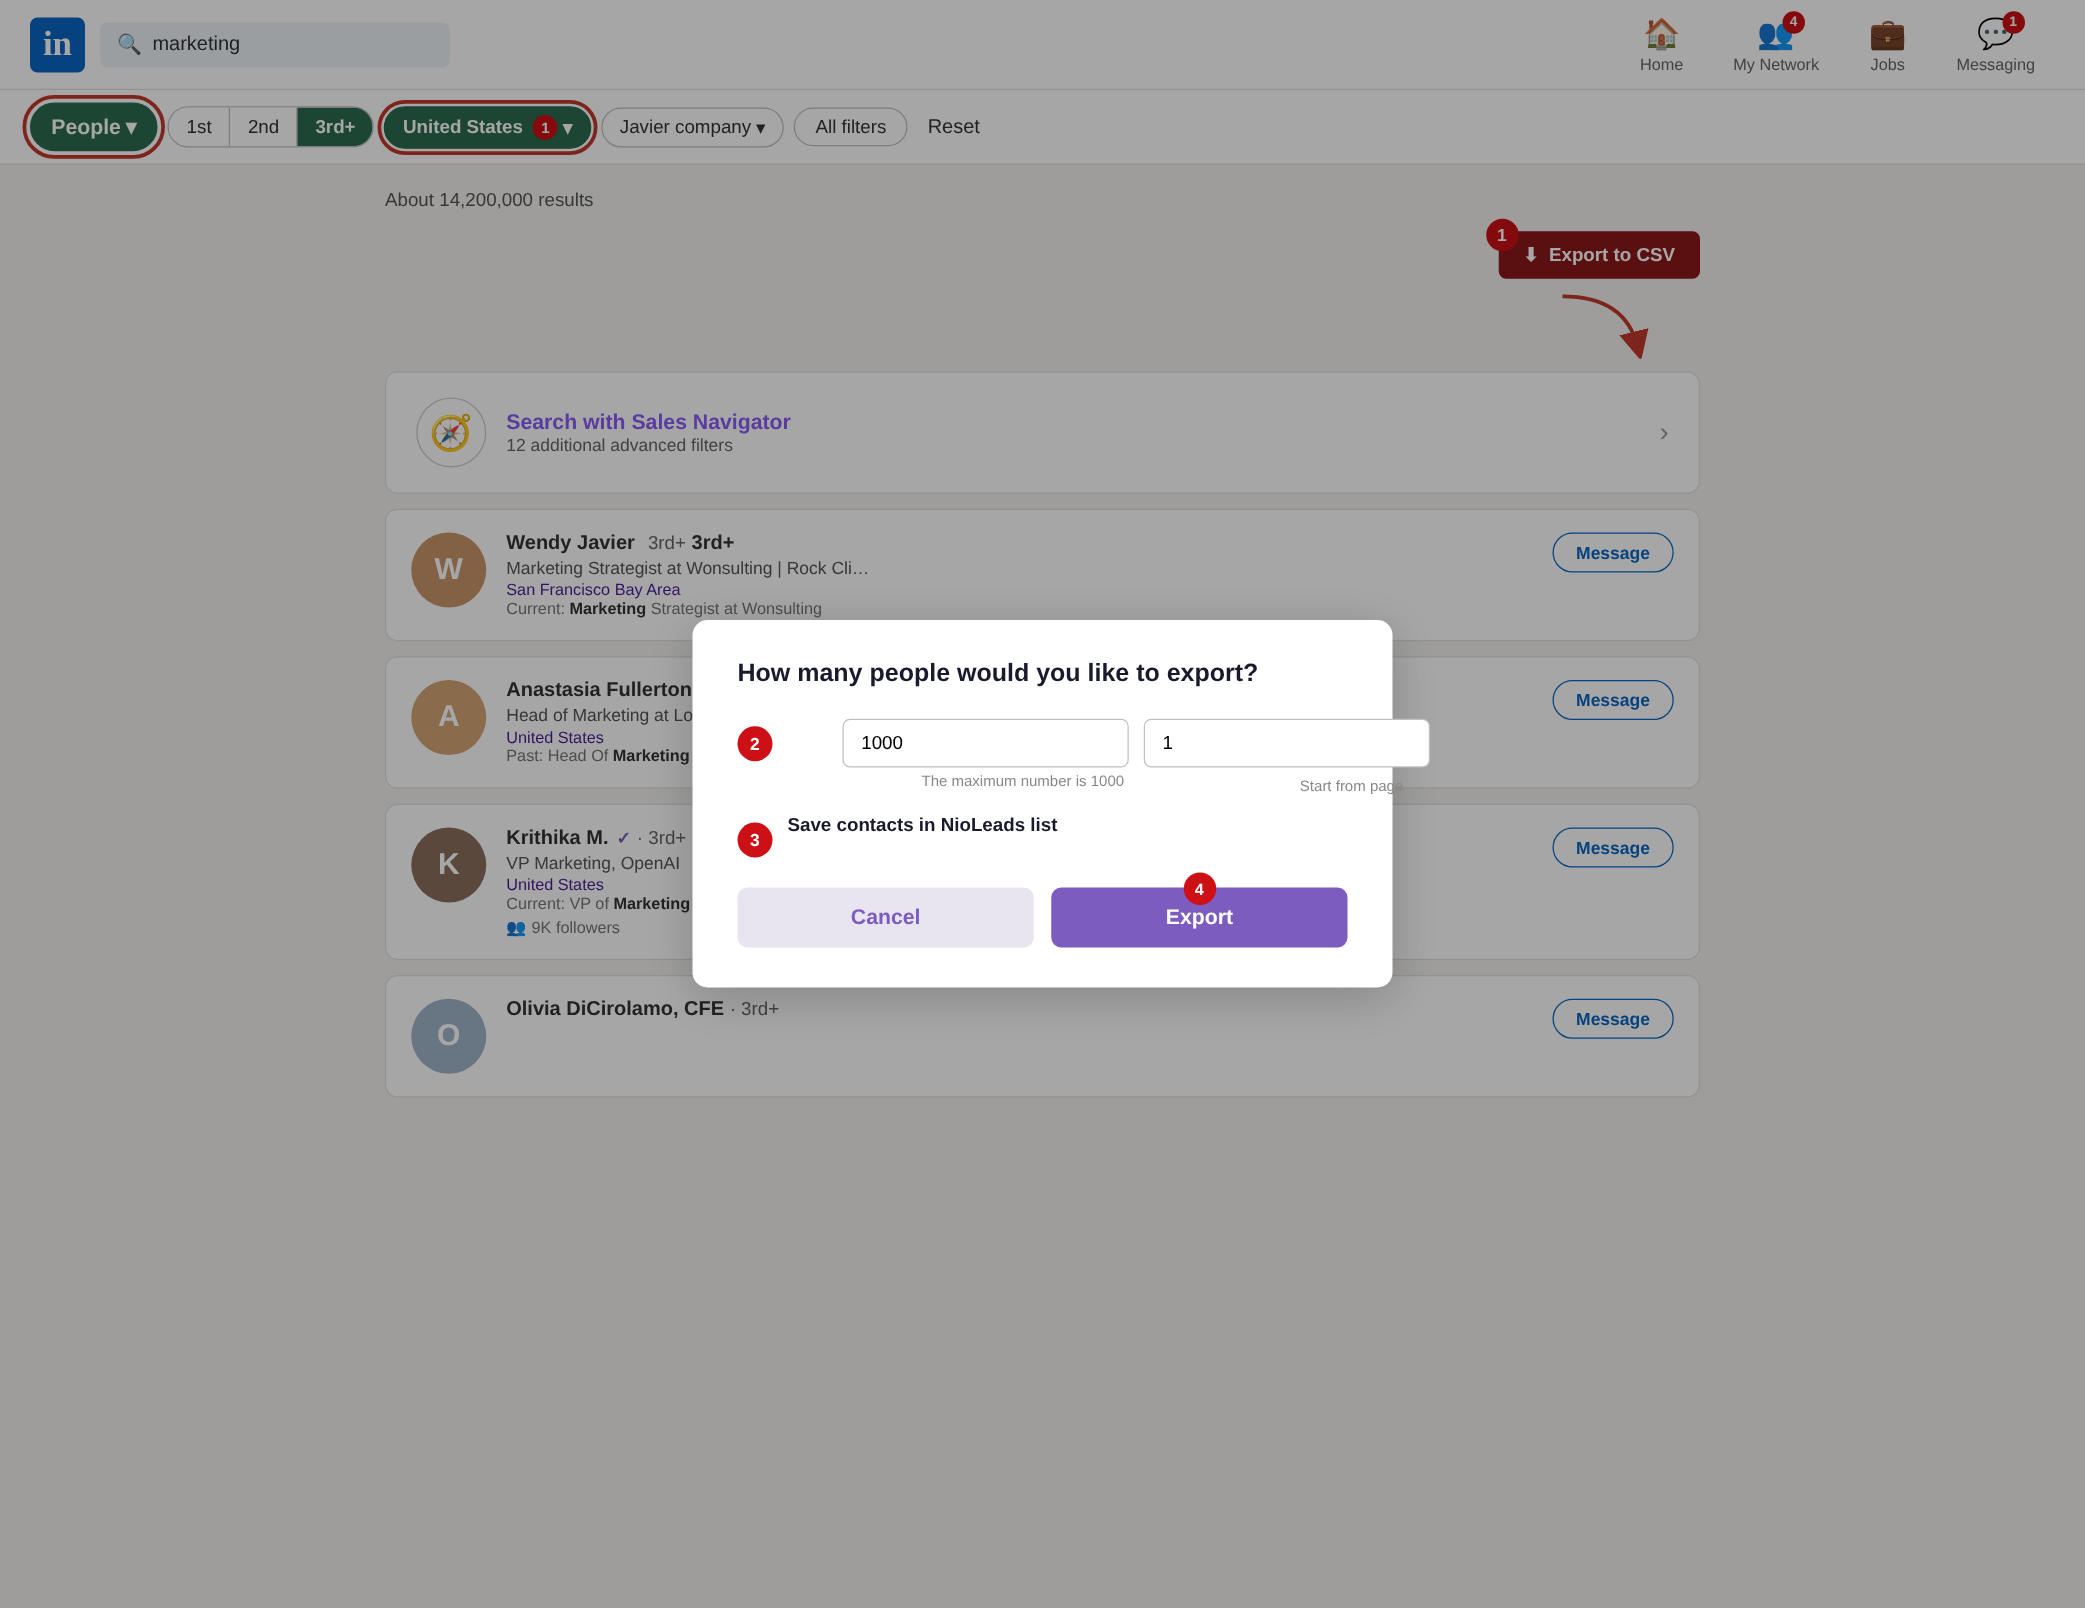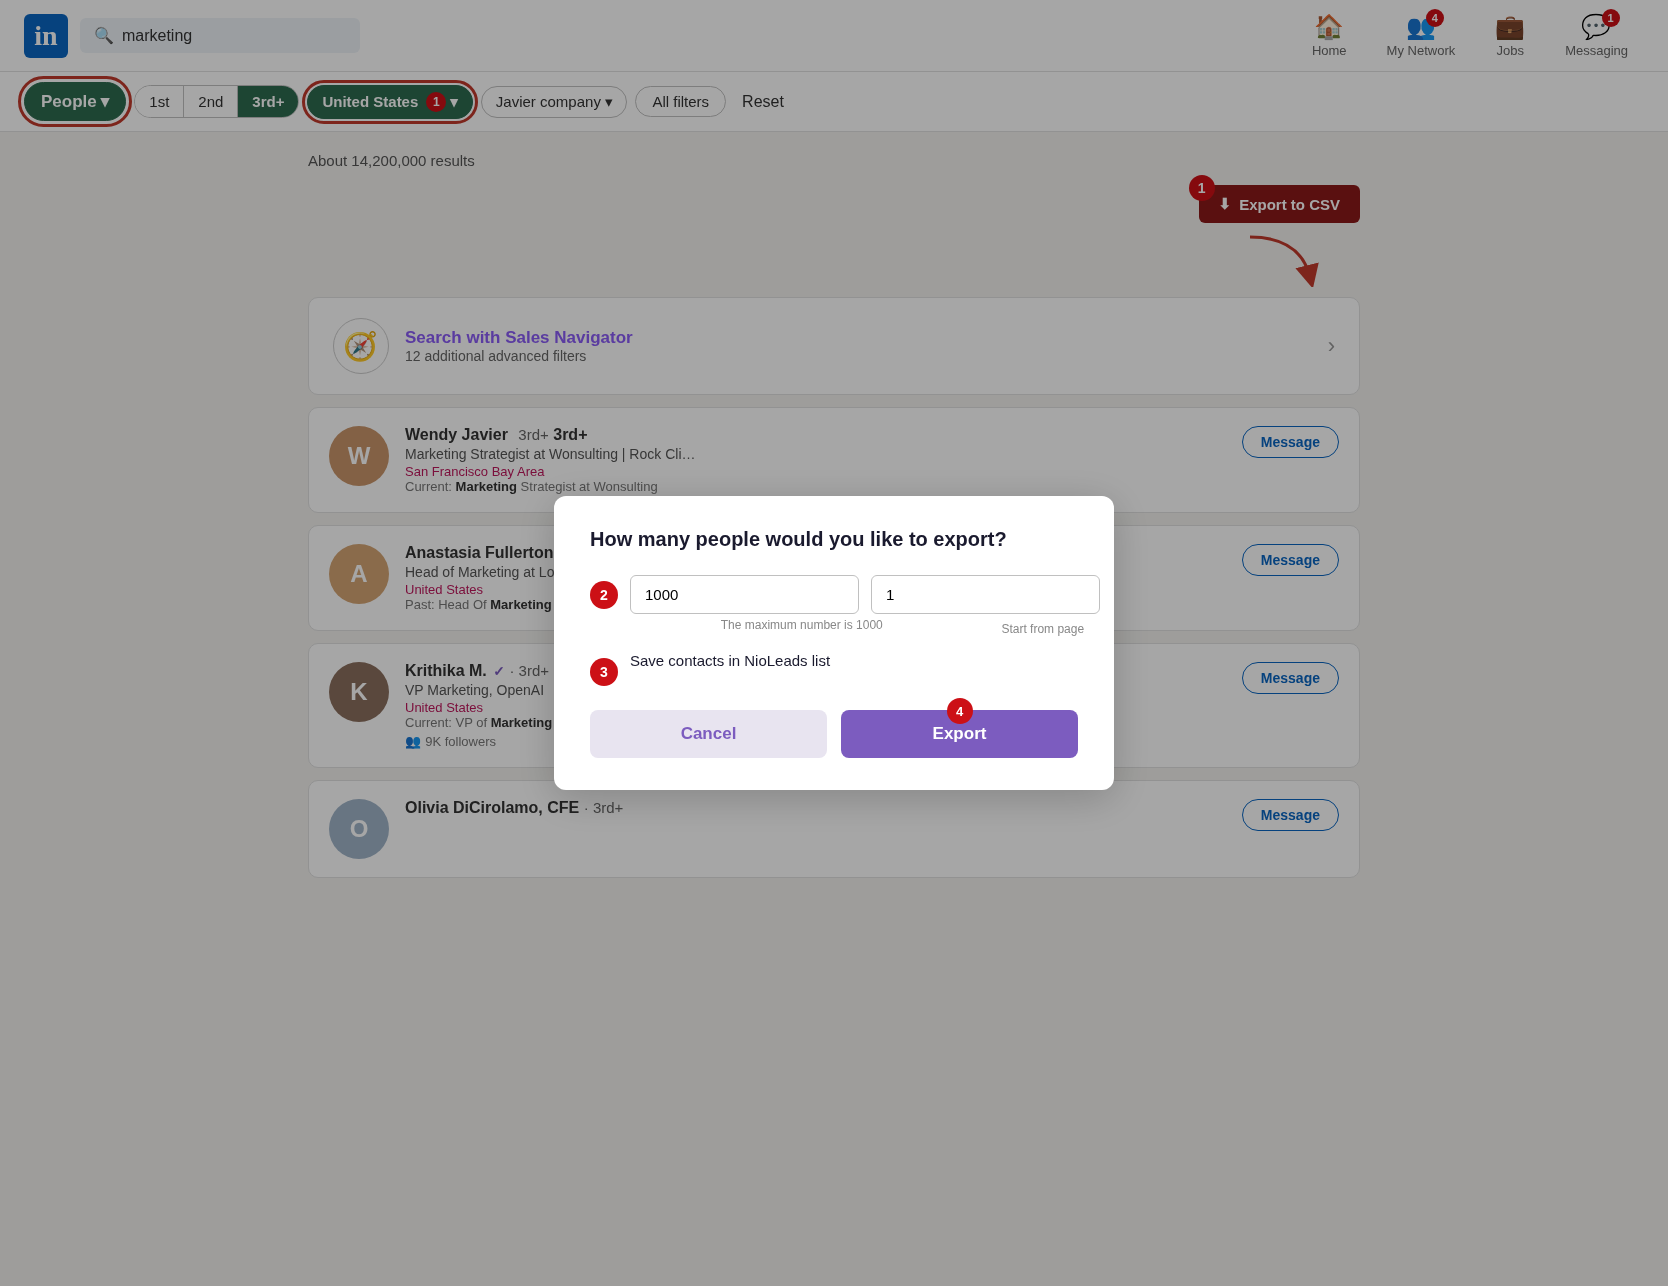--- a/index.html
+++ b/index.html
@@ -166,21 +166,21 @@
       width: 60px; height: 60px; border-radius: 50%;
       background: #ccc; flex-shrink: 0; overflow: hidden;
       display: flex; align-items: center; justify-content: center;
       font-size: 24px; font-weight: 700; color: #fff;
     }
     .avatar.wendy { background: #c9956a; }
     .card-info { flex: 1; }
     .card-name { font-size: 16px; font-weight: 700; color: #333; }
     .card-degree { color: #666; font-weight: 400; font-size: 15px; }
     .card-title { font-size: 14px; color: #555; margin-top: 2px; }
-    .card-location { font-size: 13px; color: #be185d; margin-top: 2px; }
+    .card-location { font-size: 13px; color: #4c1d95; margin-top: 2px; }
     .card-past { font-size: 13px; color: #777; }
     .card-past b { color: #333; font-weight: 600; }
     .card-followers { font-size: 13px; color: #777; display: flex; align-items: center; gap: 4px; margin-top: 4px; }
     .msg-btn {
       border: 1.5px solid #0a66c2;
       color: #0a66c2;
       background: #fff;
       border-radius: 20px;
       padding: 7px 18px;
       font-size: 14px;
@@ -235,29 +235,29 @@
     }
     .step-content { flex: 1; }
     .modal-inputs { display: flex; gap: 12px; }
     .modal-input {
       border: 1.5px solid #c0c0c0;
       border-radius: 6px;
       padding: 10px 14px;
       font-size: 15px;
       outline: none;
     }
-    .modal-input.large { flex: 3; }
+    .modal-input.large { flex: 3; margin-left: 44px; }
     .modal-input.small { flex: 1; }
     .modal-hint { font-size: 12px; color: #888; margin-top: 4px; text-align: center; }
     .modal-hint.small-hint { font-size: 12px; color: #888; margin-top: 8px; }
     .input-hints { display: flex; gap: 12px; }
     .input-hint-item { flex: 3; }
     .input-hint-item.s { flex: 1; }
 
-    .contacts-label { font-size: 15px; font-weight: 400; color: #1a1a2e; margin-bottom: 10px; }
+    .contacts-label { font-size: 15px; font-weight: 700; color: #1a1a2e; margin-bottom: 10px; }
     .list-select-row { display: flex; gap: 10px; align-items: center; }
     .list-select {
       flex: 1;
       border: 1.5px solid #c0c0c0;
       border-radius: 8px;
       padding: 12px 16px;
       font-size: 16px;
       background: #fff;
       appearance: none;
       cursor: pointer;

